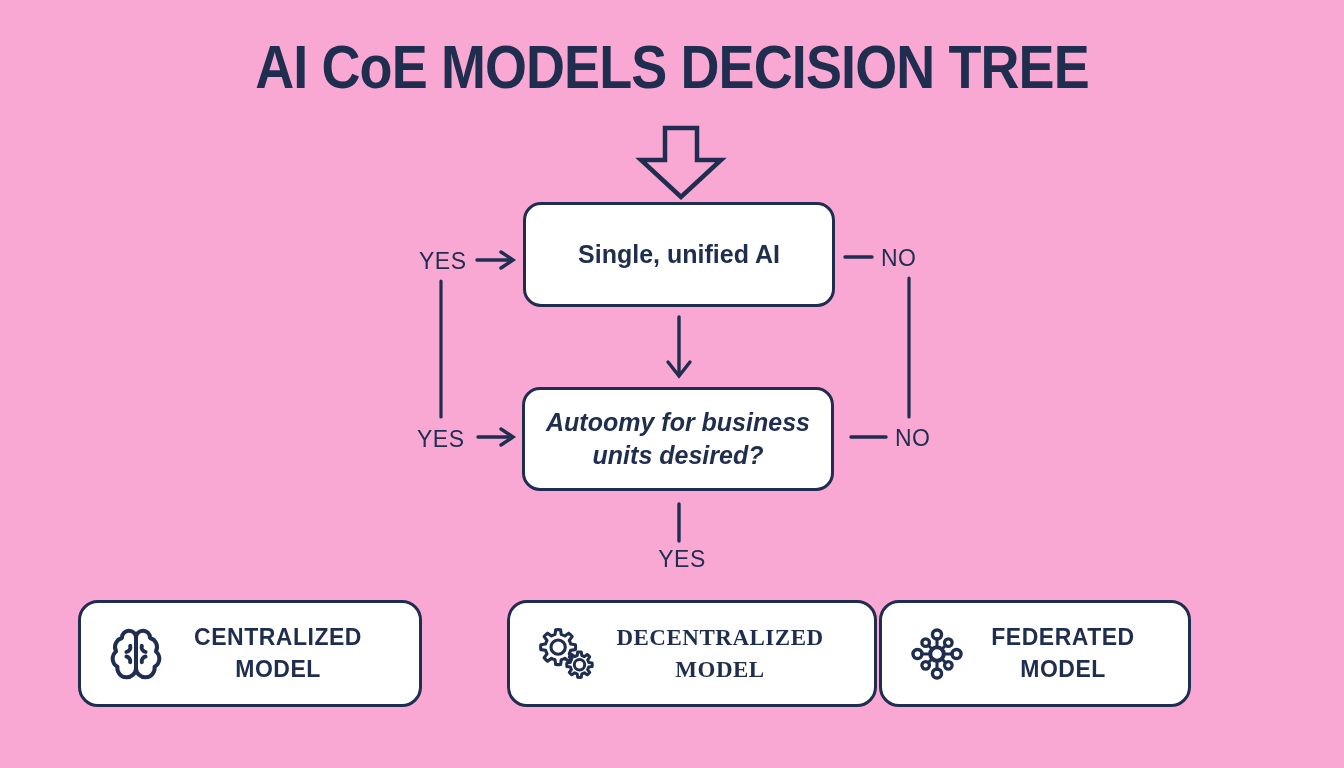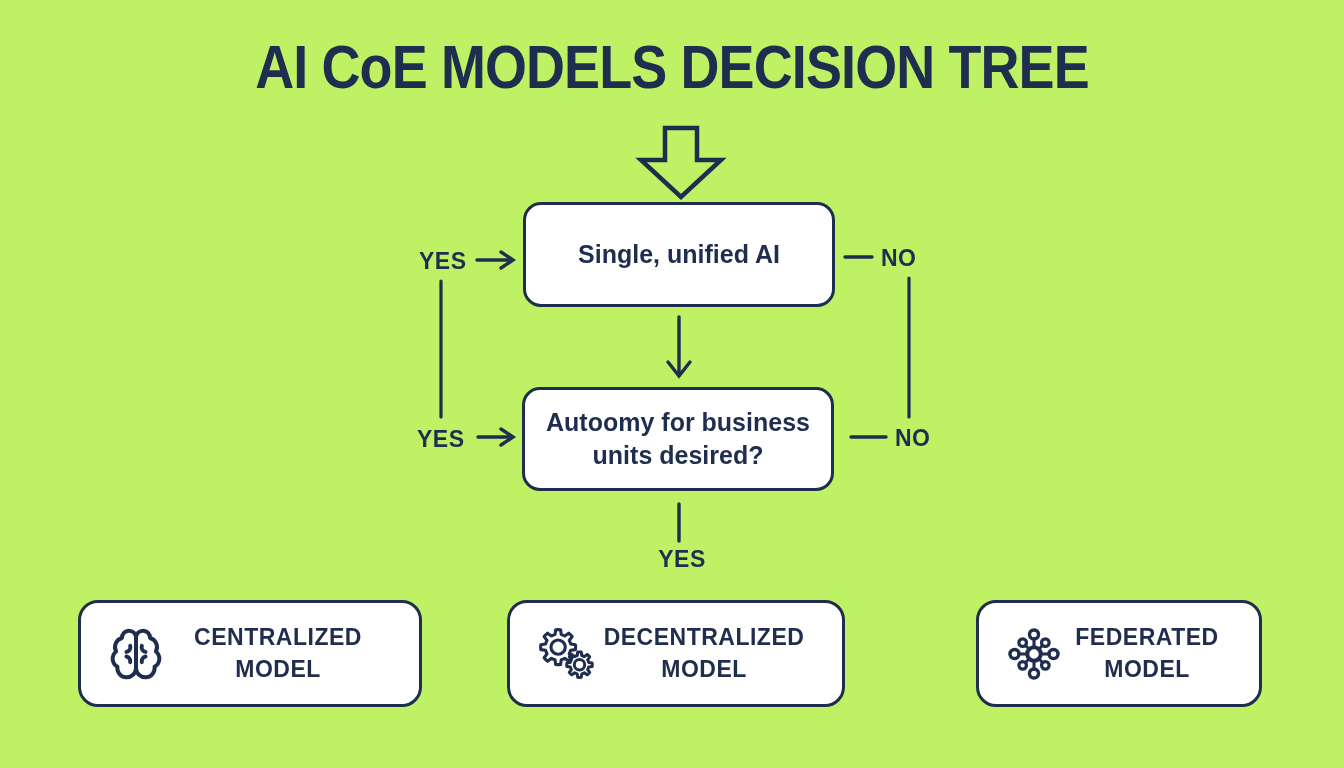--- a/index.html
+++ b/index.html
@@ -5,21 +5,21 @@
   html, body {
     margin: 0;
     padding: 0;
     background: #fbfaf7;
     font-family: "Liberation Sans", "DejaVu Sans", sans-serif;
   }
   #canvas {
     position: relative;
     width: 1344px;
     height: 768px;
-    background: #bef264;
+    background: #f9a8d4;
     overflow: hidden;
     color: #1f2d4f;
   }
   .overlay {
     position: absolute;
     left: 0; top: 0;
     width: 1344px; height: 768px;
     pointer-events: none;
   }
   .page-title {
@@ -44,25 +44,25 @@
     display: flex;
     flex-direction: column;
     align-items: center;
     justify-content: center;
     text-align: center;
     font-size: 25px;
     font-weight: bold;
     line-height: 1.32;
   }
   #decision-1 { left: 523px; top: 202px; width: 312px; height: 105px; align-items: center; }
-  #decision-2 { left: 522px; top: 387px; width: 312px; height: 104px; }
+  #decision-2 { left: 522px; top: 387px; width: 312px; height: 104px; font-style: italic; }
   .branch-label {
     position: absolute;
     font-size: 23px;
-    font-weight: bold;
+    font-weight: normal;
     letter-spacing: 0.5px;
     color: #1f2d4f;
     white-space: nowrap;
   }
   #yes-label-1 { left: 419px; top: 248px; }
   #no-label-1  { left: 881px; top: 245px; }
   #yes-label-2 { left: 417px; top: 426px; }
   #no-label-2  { left: 895px; top: 425px; }
   #yes-label-bottom {
     left: 632px; top: 546px; width: 100px; text-align: center;
@@ -74,22 +74,22 @@
     height: 107px;
     background: #ffffff;
     border: 3px solid #1f2d4f;
     border-radius: 20px;
     display: flex;
     align-items: center;
     padding-left: 26px;
     padding-right: 28px;
   }
   #outcome-1 { left: 78px;  width: 344px; }
-  #outcome-2 { left: 507px; width: 338px; }
-  #outcome-3 { left: 976px; width: 286px; }
+  #outcome-2 { left: 507px; width: 370px; font-family: Liberation Serif, serif; }
+  #outcome-3 { left: 879px; width: 312px; }
   .outcome-icon {
     width: 58px;
     height: 62px;
     flex: 0 0 auto;
     display: flex;
     align-items: center;
     justify-content: center;
   }
   .outcome-label {
     flex: 1;

